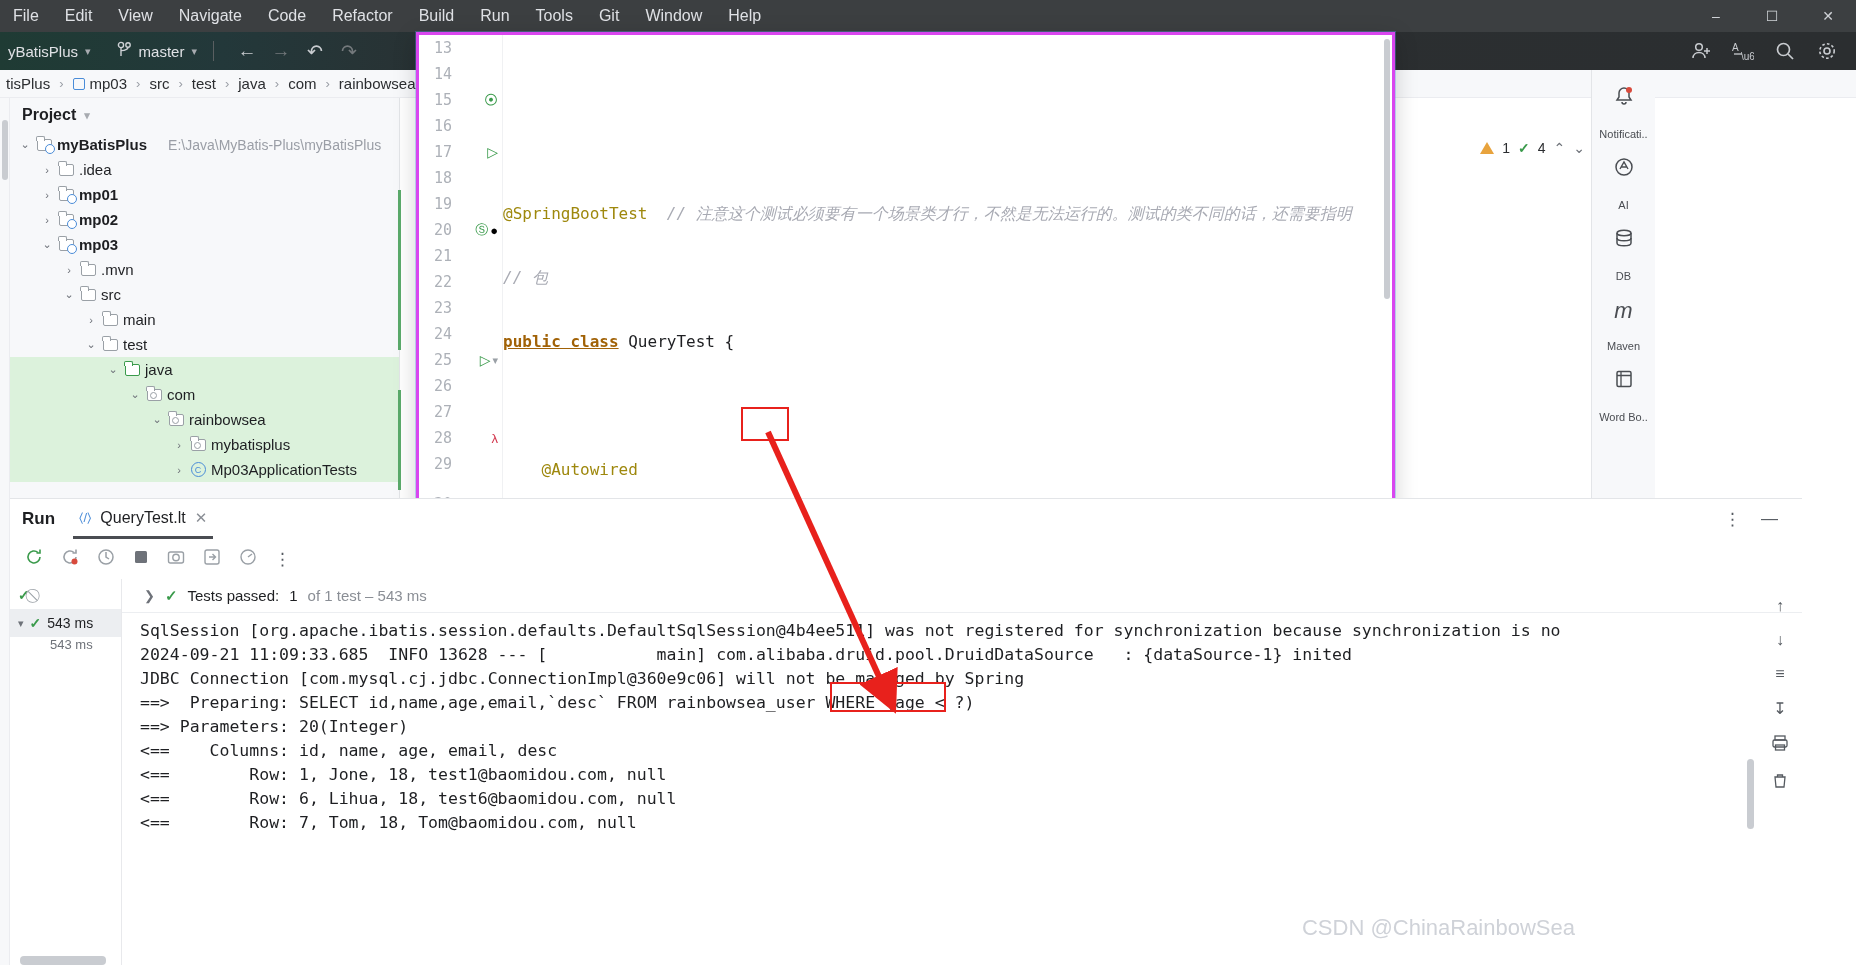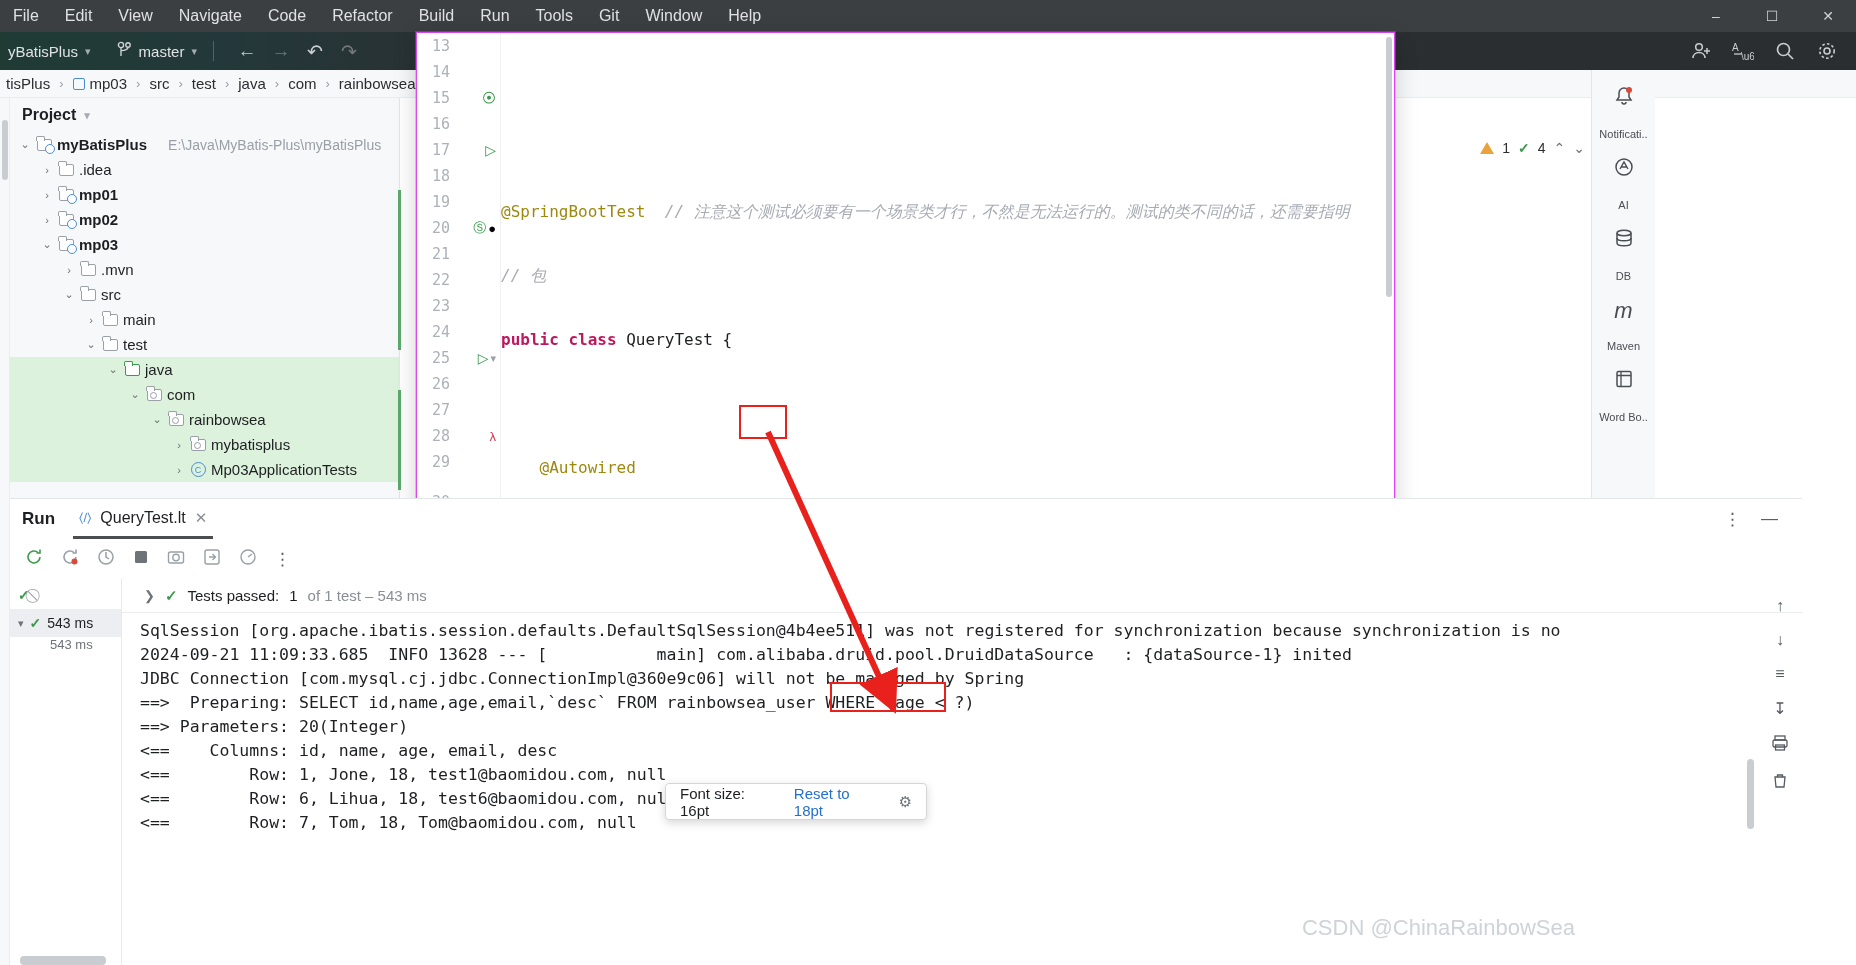--- a/index.html
+++ b/index.html
@@ -81,37 +81,37 @@
   .folder.mod:after { content:""; position:absolute; right:-4px; bottom:-4px; width:8px; height:8px;
                       border:1.6px solid #4a8cd8; border-radius:50%; background:#fff; }
   .folder.pkg:after { content:""; position:absolute; left:2px; top:2px; width:5px; height:5px;
                       border:1.4px solid #9aa0a6; border-radius:50%; background:#fff; }
   .tfile { width: 15px; height: 15px; border-radius: 50%; border:1.6px solid #4a8cd8; position:relative;
            font-size:9px; display:flex;align-items:center;justify-content:center;color:#4a8cd8;}
 
   
   .editor-win {
     position: absolute; left: 416px; top: 32px; width: 979px; height: 525px;
-    background: #ffffff; border: 1px solid #d946ef; box-shadow: 0 0 0 1px rgba(90,150,235,.35), 0 6px 22px rgba(0,0,0,.18);
+    background: #ffffff; border: 3px solid #d946ef; box-shadow: 0 0 0 1px rgba(90,150,235,.35), 0 6px 22px rgba(0,0,0,.18);
   }
   .gutter {
     position: absolute; left: 0; top: 0; width: 84px; height: 100%;
     background: #ffffff; border-right: 1px solid #f0f1f3;
   }
   .gl { position: absolute; right: 0; width: 84px; height: 26px; display: flex; align-items: center; }
   .gl .num { width: 34px; text-align: right; color: #adb1b8; font-size: 15px;
              font-family: "DejaVu Sans Mono", monospace; }
   .gl .marks { flex: 1; display: flex; align-items: center; justify-content: flex-end; gap: 2px; padding-right: 4px; }
   .code {
     position: absolute; left: 84px; top: 0; right: 8px; bottom: 0;
     font-family: "DejaVu Sans Mono", monospace; font-size: 16px; color: #1e1f22;
     overflow: hidden; white-space: pre;
   }
   .cl { height: 26px; line-height: 26px; padding-left: 0px; }
-  .kw { color: #be185d; font-weight: bold; }
+  .kw { color: #a16207; font-weight: bold; text-decoration: underline; }
   .ann { color: #9e880d; }
   .cmt { color: #a8aab3; font-style: italic; }
   .fld { color: #871094; }
   .editor-scroll { position:absolute; right:2px; top:4px; width:6px; height:260px; background:#c9ccd1; border-radius:3px;}
 
   
   .redbox { position: absolute; border: 2px solid #e8211c; pointer-events: none; }
 
   
   .greenbar { position:absolute; width:3px; background:#59a869; }
@@ -713,25 +713,20 @@
                 <path d="M4 5h10l-1 10H5L4 5zM6.5 5V3h5v2" fill="none" stroke="#555a60" stroke-width="1.3"></path>
               </svg>
           </span>
         </div>
       </div>
     </div>
 
     <div class="redbox" style="left:820px; top:183px; width:116px; height:30px;"></div>
   </div>
 
-  <div class="fontpop">
-    <span>Font size: 16pt</span>
-    <span class="reset">Reset to 18pt</span>
-    <span class="gear">⚙</span>
-  </div>
 
   <svg class="arrow-svg">
     <defs>
       <marker id="ah" markerWidth="7" markerHeight="7" refX="3" refY="3.5" orient="auto">
         <path d="M0,0 L7,3.5 L0,7 z" fill="#e8211c"></path>
       </marker>
     </defs>
     <line x1="768" y1="432" x2="886" y2="692" stroke="#e8211c" stroke-width="6" marker-end="url(#ah)"></line>
   </svg>
 

